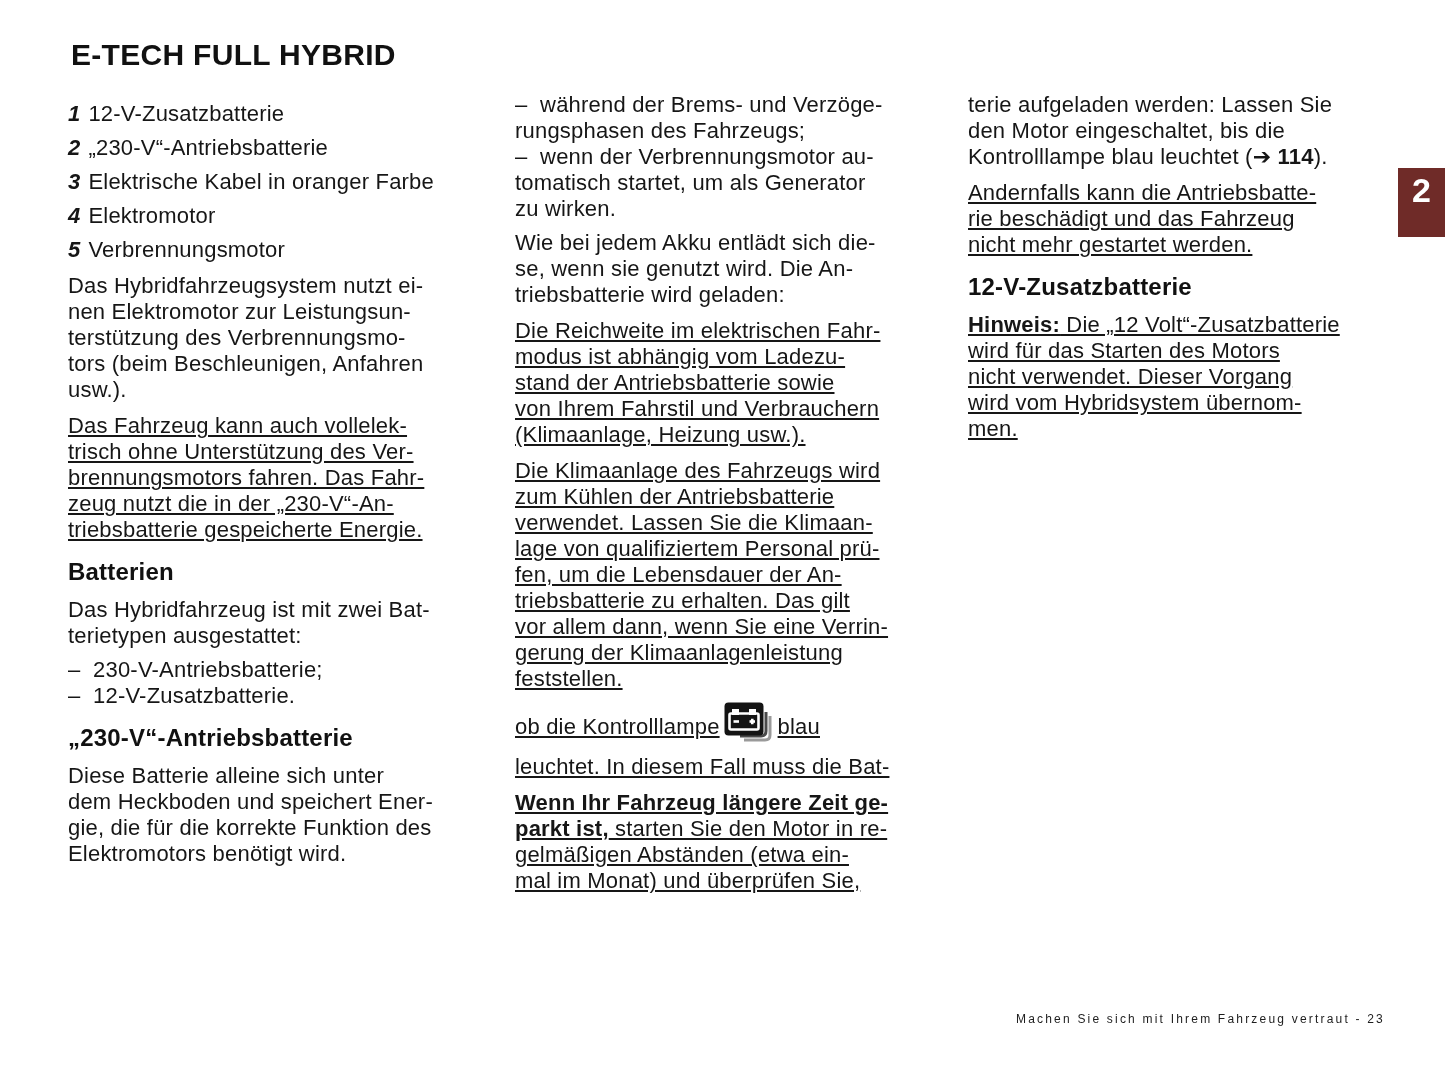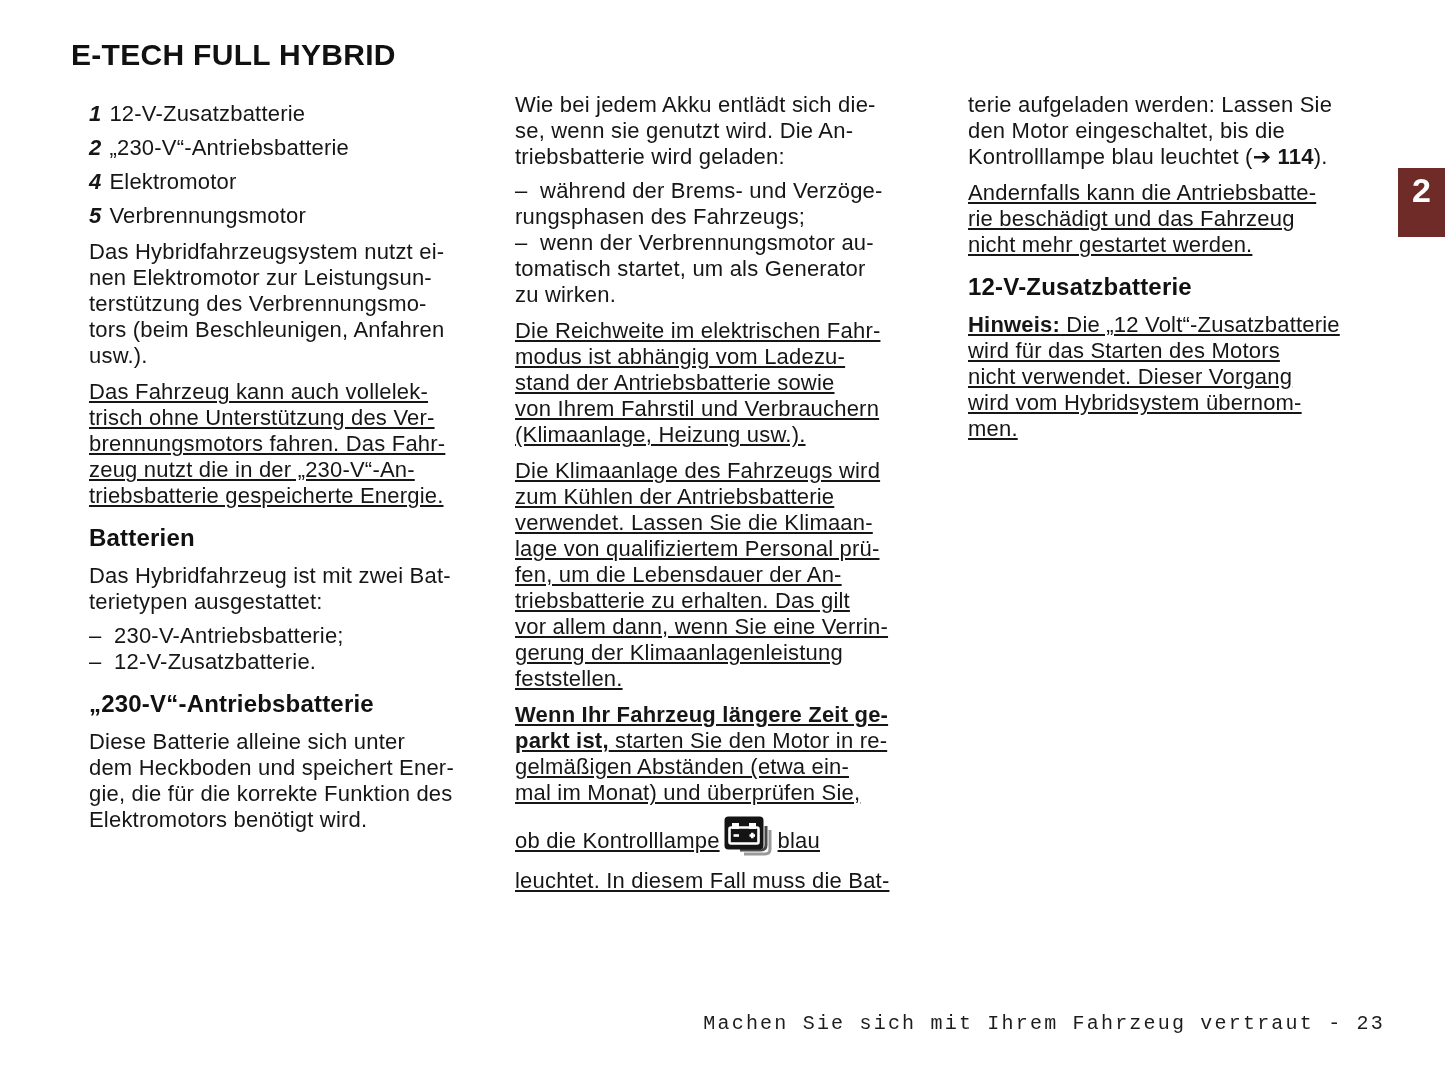--- a/index.html
+++ b/index.html
@@ -9,21 +9,21 @@
     color:#161616;
   }
   .page { position:relative; width:1445px; height:1070px; background:#fff; overflow:hidden; }
 
   .title {
     position:absolute; left:71px; top:38px; margin:0;
     font-size:30px; font-weight:800; letter-spacing:0.3px; color:#111;
   }
 
   .col { position:absolute; font-size:22px; line-height:26px; letter-spacing:0.2px; }
-  .col1 { left:89px;  top:101px; width:402px; }
+  .col1 { left:68px;  top:101px; width:402px; }
   .col2 { left:515px; top:92px;  width:406px; }
   .col3 { left:968px; top:92px;  width:406px; }
 
   .col p { margin:0 0 8px 0; white-space:pre-line; }
   .col p.sp { margin-top:10px;text-decoration:underline; }
 
   .col h2 { font-size:24px; font-weight:700; margin:16px 0 12px 0; color:#111; }
 
   .legend { margin:0 0 10px 0; }
   .legend-item { line-height:26px; margin-bottom:8px; }
@@ -35,39 +35,42 @@
 
   .chapter-tab {
     position:absolute; left:1398px; top:168px; width:47px; height:69px;
     color:#ffffff; font-size:34px; font-weight:700;
     display:flex; justify-content:center; align-items:flex-start;
     padding-top:3px; box-sizing:border-box;
   }
 
   .footer {
     position:absolute; right:60px; top:1012px;
-    font-size:20px; letter-spacing:2.2px; color:#1d1d1d;font-family:Liberation Mono, monospace;
+    font-size:12px; letter-spacing:2.2px; color:#1d1d1d;
   }
 </style>
 </head>
 <body>
 
 <div class="page">
 
   <h1 class="title">E-TECH FULL HYBRID</h1>
 
   <div class="chapter-tab" style="background-color: rgb(111, 43, 40);">2</div>
 
   <div class="col col1">
     <div class="legend">
       <div class="legend-item">
         <span class="legend-num">1</span><span>12-V-Zusatzbatterie</span>
       </div>
       <div class="legend-item">
         <span class="legend-num">2</span><span>„230-V“-Antriebsbatterie</span>
+      </div>
+      <div class="legend-item">
+        <span class="legend-num">3</span><span>Elektrische Kabel in oranger Farbe</span>
       </div>
       <div class="legend-item">
         <span class="legend-num">4</span><span>Elektromotor</span>
       </div>
       <div class="legend-item">
         <span class="legend-num">5</span><span>Verbrennungsmotor</span>
       </div>
     </div>
 
     <p>Das Hybridfahrzeugsystem nutzt ei-
@@ -88,58 +91,58 @@
 –&nbsp; 12-V-Zusatzbatterie.</p>
 
     <h2>„230-V“-Antriebsbatterie</h2>
     <p>Diese Batterie alleine sich unter
 dem Heckboden und speichert Ener-
 gie, die für die korrekte Funktion des
 Elektromotors benötigt wird.</p>
   </div>
 
   <div class="col col2">
-    <p>Wie bei jedem Akku entlädt sich die-
-se, wenn sie genutzt wird. Die An-
-triebsbatterie wird geladen:</p>
     <p>–&nbsp; während der Brems- und Verzöge-
 rungsphasen des Fahrzeugs;
 –&nbsp; wenn der Verbrennungsmotor au-
 tomatisch startet, um als Generator
 zu wirken.</p>
+    <p>Wie bei jedem Akku entlädt sich die-
+se, wenn sie genutzt wird. Die An-
+triebsbatterie wird geladen:</p>
     <p class="sp">Die Reichweite im elektrischen Fahr-
 modus ist abhängig vom Ladezu-
 stand der Antriebsbatterie sowie
 von Ihrem Fahrstil und Verbrauchern
 (Klimaanlage, Heizung usw.).</p>
     <p class="sp">Die Klimaanlage des Fahrzeugs wird
 zum Kühlen der Antriebsbatterie
 verwendet. Lassen Sie die Klimaan-
 lage von qualifiziertem Personal prü-
 fen, um die Lebensdauer der An-
 triebsbatterie zu erhalten. Das gilt
 vor allem dann, wenn Sie eine Verrin-
 gerung der Klimaanlagenleistung
 feststellen.</p>
-    <p class="sp"><span class="b">Wenn Ihr Fahrzeug längere Zeit ge-
-parkt ist,</span><span> starten Sie den Motor in re-
-gelmäßigen Abständen (etwa ein-
-mal im Monat) und überprüfen Sie,</span></p>
     <p class="sp"><span>ob die Kontrolllampe</span><span class="inline-icon"><svg width="48" height="42" viewBox="0 0 48 42" xmlns="http://www.w3.org/2000/svg">
         <path d="M42 10 v19 q0 5 -5 5 H16" fill="none" stroke="#4a4a4a" stroke-width="3"></path>
         <path d="M46 14 v19 q0 5 -5 5 H20" fill="none" stroke="#9a9a9a" stroke-width="3"></path>
         <rect x="0.5" y="0.5" width="39" height="33" rx="4" fill="#141414"></rect>
         <rect x="8" y="7" width="7" height="6" fill="#ffffff"></rect>
         <rect x="25" y="7" width="7" height="6" fill="#ffffff"></rect>
         <rect x="5.5" y="11.5" width="29" height="16" rx="1.5" fill="none" stroke="#ffffff" stroke-width="2.6"></rect>
         <line x1="9.5" y1="19.5" x2="15" y2="19.5" stroke="#ffffff" stroke-width="2.6"></line>
         <line x1="25.5" y1="19.5" x2="31" y2="19.5" stroke="#ffffff" stroke-width="2.6"></line>
         <line x1="28.25" y1="16.75" x2="28.25" y2="22.25" stroke="#ffffff" stroke-width="2.6"></line>
       </svg></span><span>blau
 leuchtet. In diesem Fall muss die Bat-</span></p>
+    <p class="sp"><span class="b">Wenn Ihr Fahrzeug längere Zeit ge-
+parkt ist,</span><span> starten Sie den Motor in re-
+gelmäßigen Abständen (etwa ein-
+mal im Monat) und überprüfen Sie,</span></p>
   </div>
 
   <div class="col col3">
     <p><span>terie aufgeladen werden: Lassen Sie
 den Motor eingeschaltet, bis die
 Kontrolllampe blau leuchtet (</span><span class="b">➔ 114</span><span>).</span></p>
     <p class="sp">Andernfalls kann die Antriebsbatte-
 rie beschädigt und das Fahrzeug
 nicht mehr gestartet werden.</p>
 

